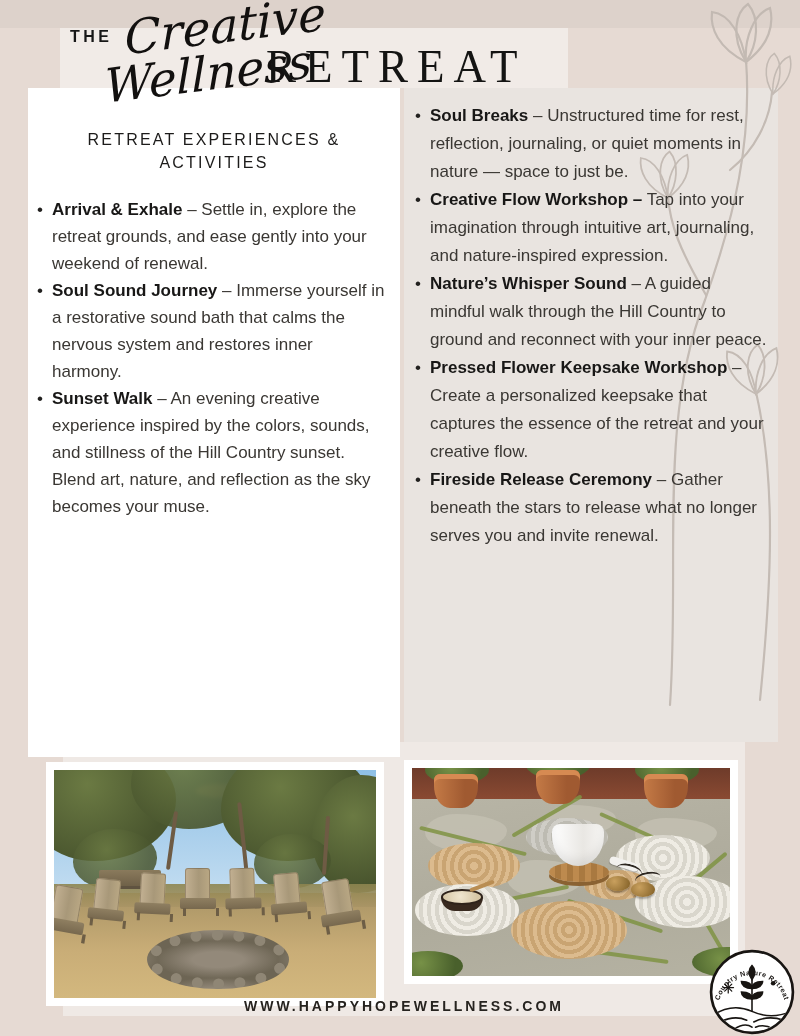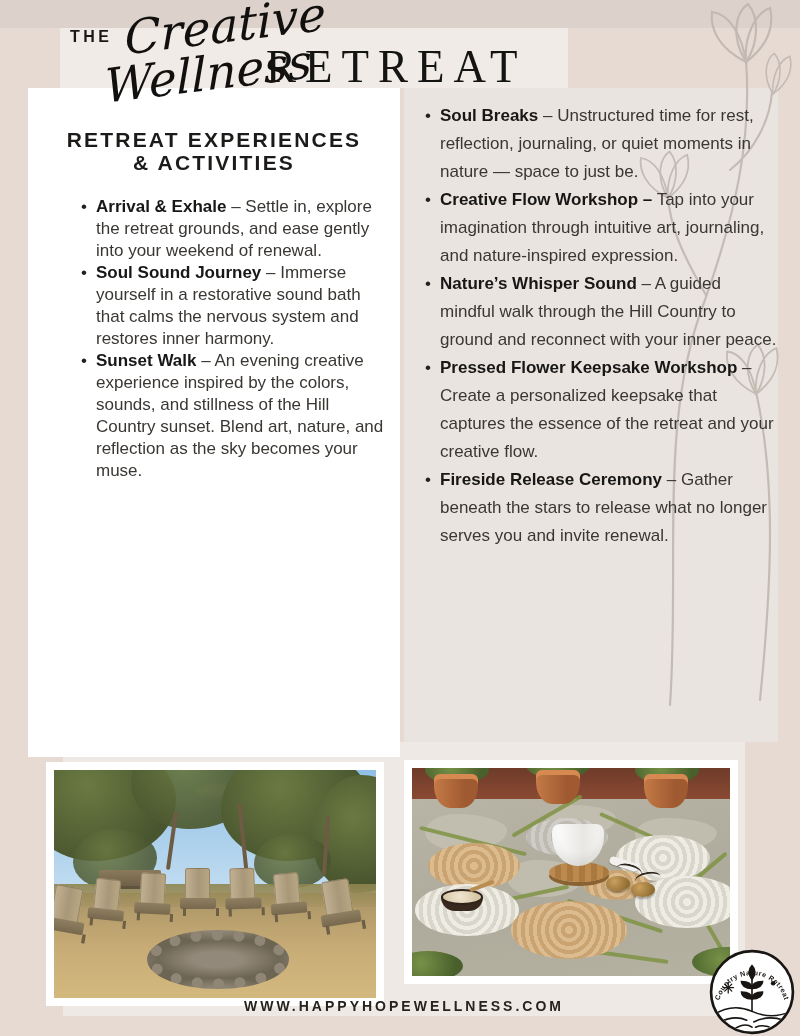--- a/index.html
+++ b/index.html
@@ -16,28 +16,28 @@
   
   .brand{position:absolute;left:0;top:0;width:800px;height:120px;z-index:5;}
   .brand .eyebrow{position:absolute;left:70px;top:28px;font-size:16px;font-weight:700;letter-spacing:3.5px;color:#171717;}
   .script{position:absolute;font-family:"DejaVu Serif",serif;font-style:italic;color:#12100f;
           transform:rotate(-7deg) skewX(-6deg);line-height:1;}
   .script-top{left:124px;top:2px;font-size:47px;}
   .script-bottom{left:104px;top:50px;font-size:47px;}
   .big-title{position:absolute;left:266px;top:40px;font-family:"Liberation Serif",serif;
              font-weight:400;font-size:45px;letter-spacing:9px;color:#141413;transform:scaleY(1.04);}
   
-  .card-heading{margin:40px auto 0;width:300px;text-align:center;font-size:21px;font-weight:700;
+  .card-heading{margin:40px auto 0;width:300px;text-align:center;font-size:16px;font-weight:400;
                 letter-spacing:2.2px;line-height:23px;color:#1c1b1a;}
-  .bullets{margin:22px 0 0;padding:0 14px 0 68px;list-style:none;font-size:17px;line-height:22px;color:#3a3733;}
+  .bullets{margin:22px 0 0;padding:0 14px 0 24px;list-style:none;font-size:17px;line-height:27px;color:#3a3733;}
   .bullets li{position:relative;}
   .bullets li::before{content:"•";position:absolute;left:-15px;top:0;font-size:17px;color:#22211f;}
   .bullets strong{color:#181716;font-weight:700;}
   
-  .right-list-wrap{position:absolute;left:412px;top:88px;width:374px;z-index:3;}
+  .right-list-wrap{position:absolute;left:402px;top:88px;width:374px;z-index:3;}
   .right-list-wrap .bullets{margin-top:14px;padding:0 6px 0 28px;line-height:28px;}
   
   .photo-frame{position:absolute;background:#ffffff;padding:8px;z-index:4;}
   .photo-left{left:46px;top:762px;width:322px;height:228px;}
   .photo-right{left:404px;top:760px;width:318px;height:208px;}
   .scene{position:relative;width:100%;height:100%;overflow:hidden;}
   
   .sky{position:absolute;inset:0;background:linear-gradient(#8fc0e6,#c8e0f2 60%,#d9e8f2);}
   .cloud{position:absolute;background:#f4f8fb;border-radius:50%;filter:blur(2px);}
   .canopy{position:absolute;border-radius:48% 52% 55% 45%/55% 48% 52% 45%;

